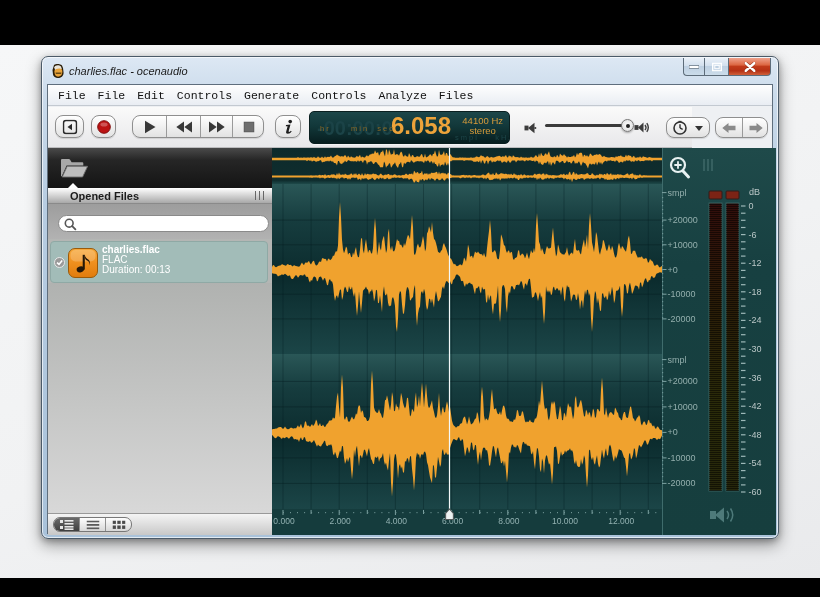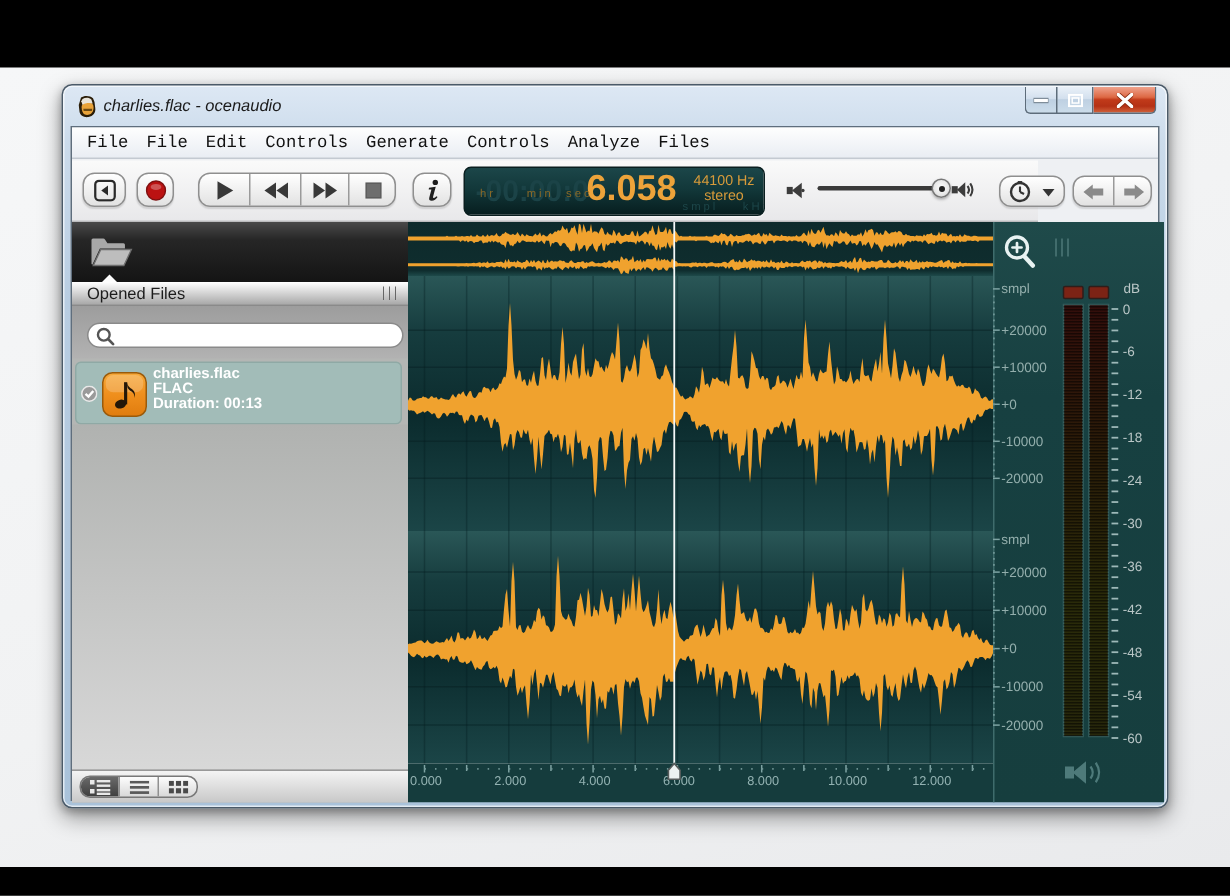--- a/index.html
+++ b/index.html
@@ -49,35 +49,35 @@
   box-shadow:0 1px 2px rgba(0,0,0,0.3); }
 #thumb::after { content:""; position:absolute; left:4px; top:4px; width:4px; height:4px; border-radius:50%; background:#222; }
 #loud { position:absolute; left:586px; top:13px; }
 #sidebar { position:absolute; left:0; top:63px; width:224px; height:387px; background:#b4b6b4; }
 #sbtop { position:absolute; left:0; top:0; width:224px; height:39.5px;
   background:linear-gradient(#4a4a4a 0%,#262626 30%,#141414 100%); }
 #sbtop svg { position:absolute; left:11px; top:8px; }
 #sbhdr { position:absolute; left:0; top:39.5px; width:224px; height:16px;
   background:linear-gradient(#ffffff,#a8a8a8); border-bottom:1px solid #8a8a8a;
   font-size:11px; color:#1c1c1c; }
-#sbhdr .t { position:absolute; left:10px; top:2px; }
+#sbhdr .t { position:absolute; left:22px; top:2px;font-weight:bold; }
 #notch { position:absolute; left:20px; top:-5px; width:0; height:0;
   border-left:5px solid transparent; border-right:5px solid transparent; border-bottom:5px solid #fdfdfd; }
 #grip3 { position:absolute; right:5px; top:3.5px; width:12px; height:9px;
   background:repeating-linear-gradient(90deg,#666 0 1px,transparent 1px 4px); }
 #sbsearch { position:absolute; left:0; top:55.5px; width:224px; height:35.5px;
   background:linear-gradient(#9d9d9d,#b2b2b2); }
 #spill { position:absolute; left:10px; top:11.5px; width:211px; height:17px; border-radius:9px;
   background:#fff; border:1px solid #8a8a8a; }
 #spill svg { position:absolute; left:5px; top:2px; }
 #fitem { position:absolute; left:2px; top:92.5px; width:218px; height:42px; border-radius:4px;
   background:#a2bcb8; border:1px solid #8fa9a5; }
 #fitem .chk { position:absolute; left:3px; top:15px; line-height:0; }
 #fitem .note { position:absolute; left:17px; top:6px; line-height:0; }
-#fitem .txt { position:absolute; left:51px; top:3.5px; color:#fff; font-size:10px; line-height:10px;font-weight:bold; }
+#fitem .txt { position:absolute; left:51px; top:3.5px; color:#fff; font-size:10px; line-height:10px; }
 #fitem .txt b { font-size:10px; }
 #sbrest { position:absolute; left:0; top:135px; width:224px; height:230px;
   background:linear-gradient(#b0b2b0,#d8d8d8); }
 #sbbot { position:absolute; left:0; top:365px; width:224px; height:22px;
   background:linear-gradient(#f4f4f4,#c8c8c8); border-top:1px solid #999; }
 #vbtns { position:absolute; left:5px; top:3px; width:79px; height:15px; border:1px solid #787878;
   border-radius:7px; overflow:hidden; display:flex; background:linear-gradient(#fdfdfd,#d8d8d8); }
 #vbtns .vb { flex:1; position:relative; border-left:1px solid #909090; }
 #vbtns .vb:first-child { border-left:none; background:linear-gradient(#6a6a6a,#3f3f3f); }
 #vbtns .vb svg { position:absolute; left:50%; top:50%; transform:translate(-50%,-50%); }

